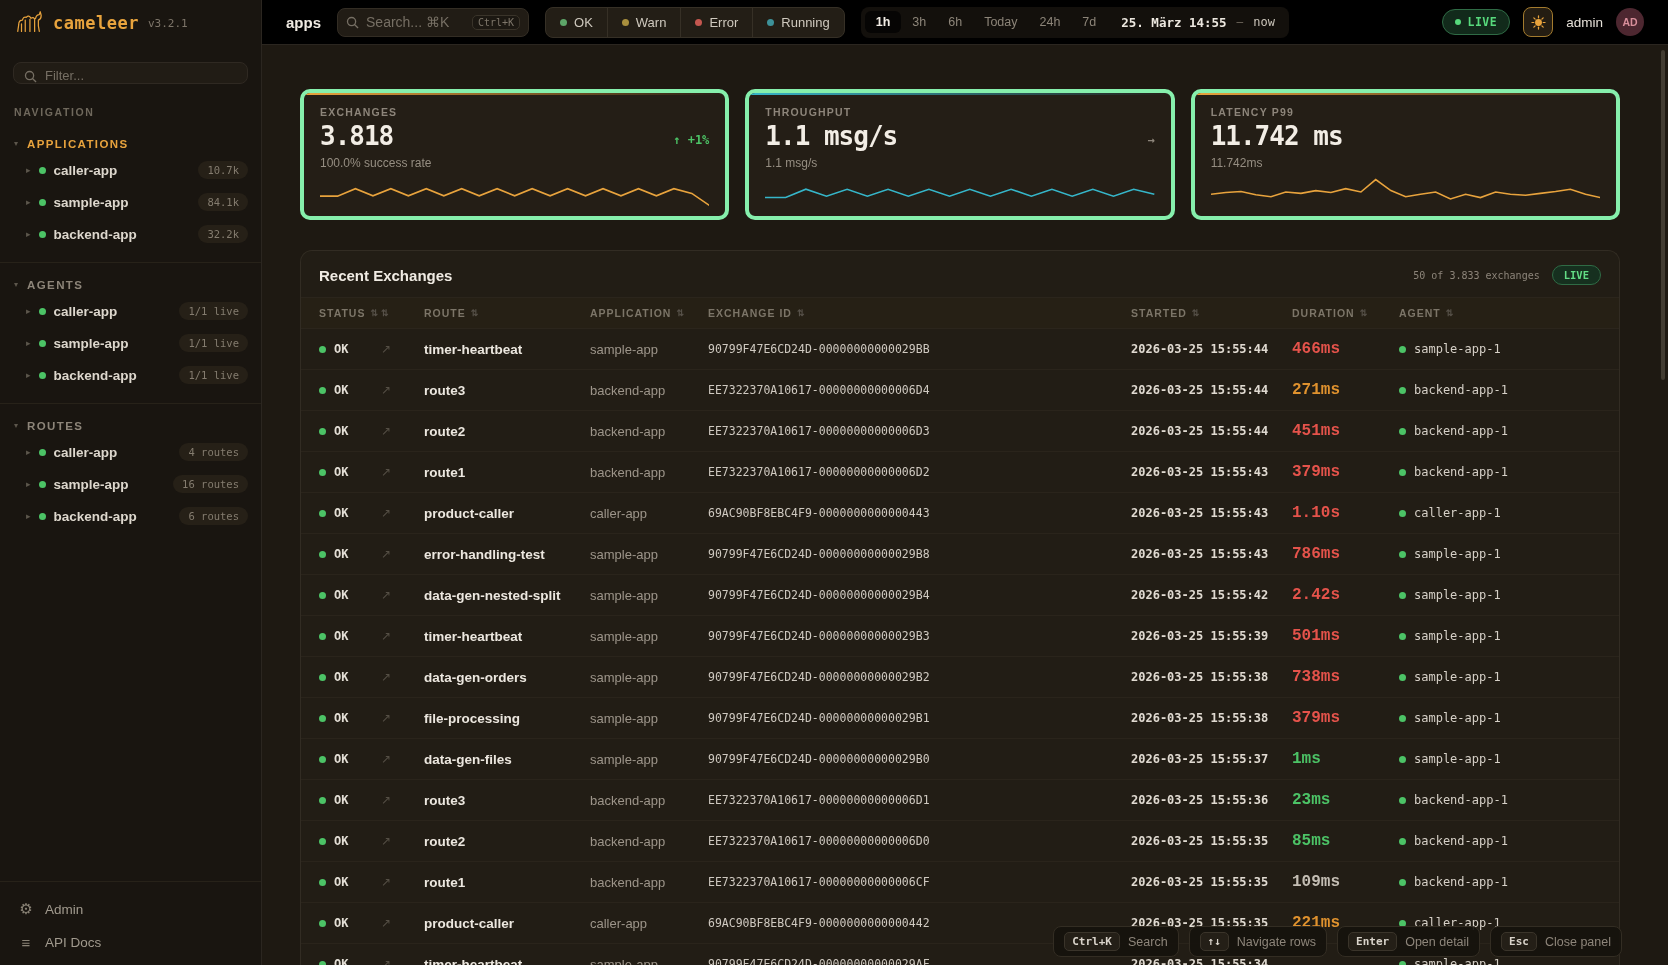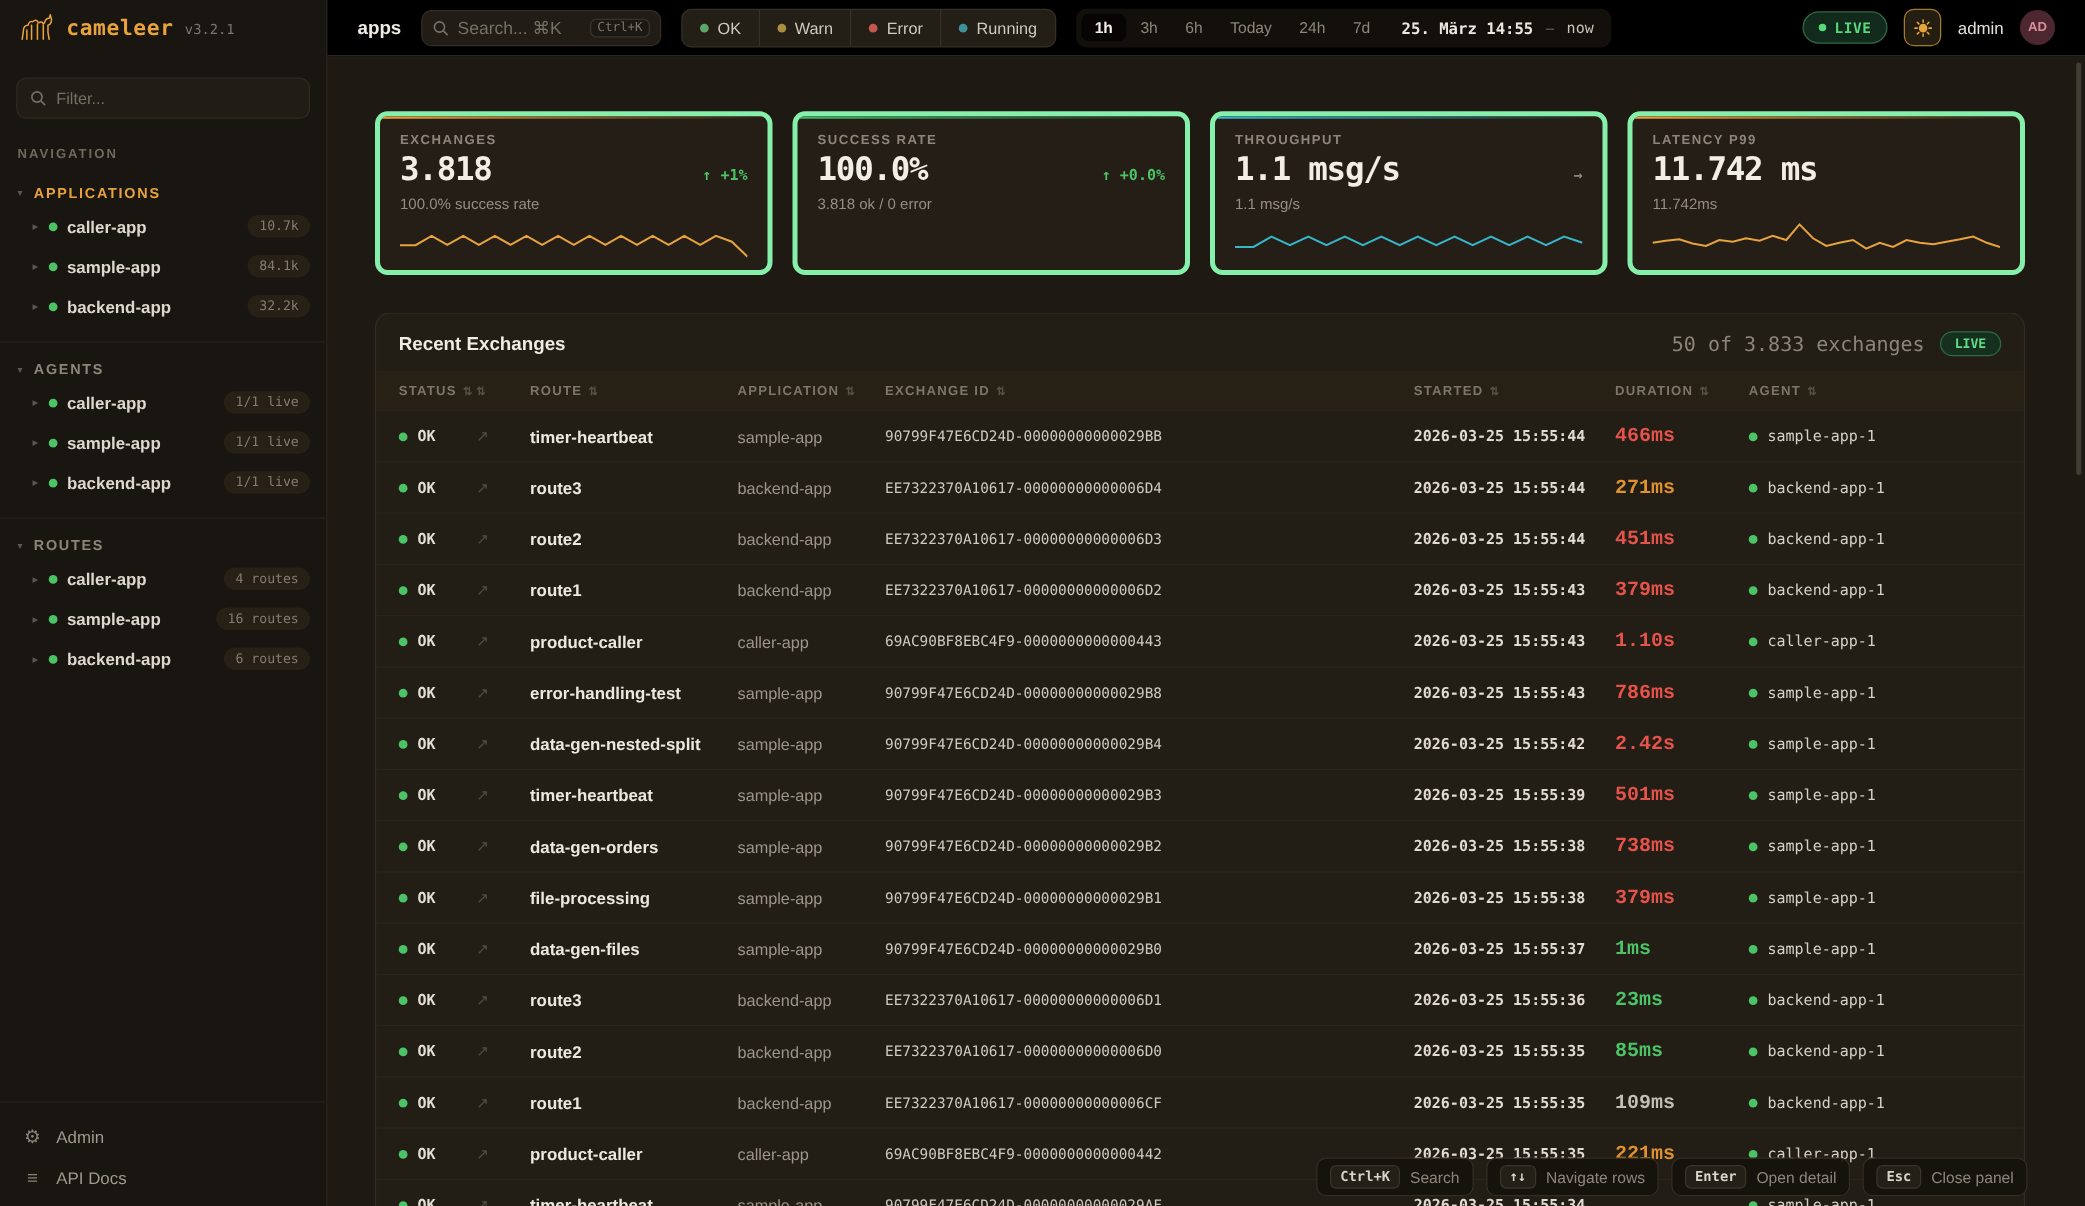--- a/index.html
+++ b/index.html
@@ -7,21 +7,21 @@
   body { font-family:"Liberation Sans", sans-serif; }
   .mono { font-family:"DejaVu Sans Mono", monospace; }
 
   .app { position:relative; width:1668px; height:965px; background:#1e1912; overflow:hidden; display:flex; }
 
   
   .sidebar { width:262px; min-width:262px; height:100%; background:#191510; border-right:1px solid #2b2620; display:flex; flex-direction:column; position:relative; }
   .logo-row { height:46px; display:flex; align-items:center; gap:9px; padding:0 14px; }
   .brand { font-family:"DejaVu Sans Mono", monospace; font-weight:bold; font-size:17px; color:#e8a33d; letter-spacing:.5px; }
   .version { font-family:"DejaVu Sans Mono", monospace; font-size:11px; color:#7d7569; }
-  .side-filter { margin:16px 13px 0 13px; height:33px; background:#211c15; border:1px solid #2f2922; border-radius:8px; display:flex; align-items:center; gap:8px; padding:0 10px; }
+  .side-filter { margin:16px 13px 0 13px; height:22px; background:#211c15; border:1px solid #2f2922; border-radius:8px; display:flex; align-items:flex-end; gap:8px; padding:0 10px; }
   .side-filter input { flex:1; background:transparent; border:none; outline:none; color:#d8d2c8; font-size:13px; font-family:"Liberation Sans", sans-serif; }
   .side-filter input::placeholder { color:#766f64; }
   .nav-label { margin:22px 14px 4px 14px; font-size:10.5px; letter-spacing:1.6px; color:#6f685c; font-weight:bold; }
   .nav-sections { flex:1; overflow:hidden; }
   .nav-section { padding:10px 0 12px 0; }
   .nav-section + .nav-section { border-top:1px solid #272219; }
   .nav-section-header { display:flex; align-items:center; gap:9px; padding:6px 14px 4px 14px; cursor:default; }
   .sec-caret { font-size:8px; color:#5c564c; transform:translateY(-1px); }
   .sec-title { font-size:11.5px; font-weight:bold; letter-spacing:1.4px; color:#8d8579; }
   .nav-section.active .sec-title { color:#e8a33d; }
@@ -73,21 +73,21 @@
   .card-delta.green { color:#4cc366; } .card-delta.muted { color:#8d857a; }
   .card-sub { margin-top:7px; font-size:12px; color:#968e82; }
   .card-spark { position:absolute; left:16px; right:16px; bottom:8px; height:32px; }
   .card-spark svg { width:100%; height:100%; display:block; }
 
   
   .panel { margin-top:30px; background:#221d15; border:1px solid #322c23; border-radius:12px 12px 0 0; border-bottom:none; }
   .panel-head { display:flex; align-items:center; justify-content:space-between; padding:14px 18px 12px 18px; }
   .panel-title { font-size:15px; font-weight:bold; color:#f0ebe3; }
   .panel-meta { display:flex; align-items:center; gap:12px; }
-  .meta-text { font-family:"DejaVu Sans Mono", monospace; font-size:16px; color:#8d857a; }
+  .meta-text { font-family:"DejaVu Sans Mono", monospace; font-size:10px; color:#8d857a; }
   .live-sm { display:flex; align-items:center; gap:0; border:1px solid #2f6b45; background:#16301f; color:#63dd85; border-radius:12px; padding:3px 11px; font-family:"DejaVu Sans Mono", monospace; font-size:10.5px; font-weight:bold; }
   .tgrid { display:grid; grid-template-columns:62px 43px 166px 118px 423px 161px 107px 1fr; align-items:center; padding:0 18px; }
   .thead { background:#262015; height:32px; border-top:1px solid #2b251c; border-bottom:1px solid #2b251c; }
   .th { display:flex; align-items:center; gap:5px; font-size:10.5px; font-weight:bold; letter-spacing:1px; color:#7c7568; }
   .sort { font-size:9px; color:#565048; }
   .trow { height:41px; border-bottom:1px solid #2a241b; }
   .cell-status { display:flex; align-items:center; gap:8px; font-family:"DejaVu Sans Mono", monospace; font-size:12px; font-weight:bold; color:#e3ded5; }
   .trace { color:#544e44; font-size:12px; }
   .cell-route { font-size:13.5px; font-weight:bold; color:#ece7df; }
   .cell-app { font-size:13px; color:#9d958a; }
@@ -284,29 +284,20 @@
               <div class="card-delta green">↑ +1%</div>
             </div>
             <div class="card-sub">100.0% success rate</div>
             <div class="card-spark">
               <svg viewBox="0 0 100 30" preserveAspectRatio="none">
                 <polyline points="0.0,18.9 4.5,18.9 9.1,11.9 13.6,18.6 18.2,11.9 22.7,18.6 27.3,11.9 31.8,18.6 36.4,11.9 40.9,18.6 45.5,11.9 50.0,18.6 54.5,11.9 59.1,18.6 63.6,11.9 68.2,18.6 72.7,11.9 77.3,18.6 81.8,11.9 86.4,18.6 90.9,11.9 95.5,16.3 100.0,27.5" fill="none" stroke="#e8a33d" stroke-width="1.6" vector-effect="non-scaling-stroke"></polyline>
               </svg>
             </div>
           </div>
           <div class="card">
-            <div class="card-accent" style="background: linear-gradient(90deg, rgb(63, 186, 107), rgba(0, 0, 0, 0));"></div>
-            <div class="card-label">SUCCESS RATE</div>
-            <div class="card-valrow">
-              <div class="card-value mono">100.0%</div>
-              <div class="card-delta green">↑ +0.0%</div>
-            </div>
-            <div class="card-sub">3.818 ok / 0 error</div>
-          </div>
-          <div class="card">
             <div class="card-accent" style="background: linear-gradient(90deg, rgb(54, 182, 201), rgba(0, 0, 0, 0));"></div>
             <div class="card-label">THROUGHPUT</div>
             <div class="card-valrow">
               <div class="card-value mono">1.1 msg/s</div>
               <div class="card-delta muted">→</div>
             </div>
             <div class="card-sub">1.1 msg/s</div>
             <div class="card-spark">
               <svg viewBox="0 0 100 30" preserveAspectRatio="none">
                 <polyline points="0.0,20.2 5.3,20.2 10.5,12.4 15.8,18.9 21.1,12.4 26.3,18.9 31.6,12.4 36.8,18.9 42.1,12.4 47.4,18.9 52.6,12.4 57.9,18.9 63.2,12.4 68.4,18.9 73.7,12.4 78.9,18.9 84.2,12.4 89.5,18.9 94.7,12.4 100.0,17.1" fill="none" stroke="#36b6c9" stroke-width="1.6" vector-effect="non-scaling-stroke"></polyline>

